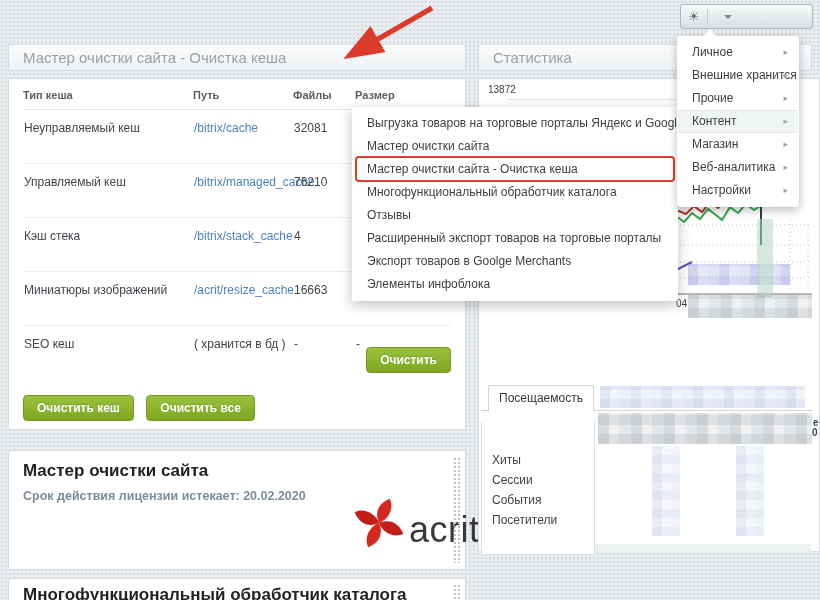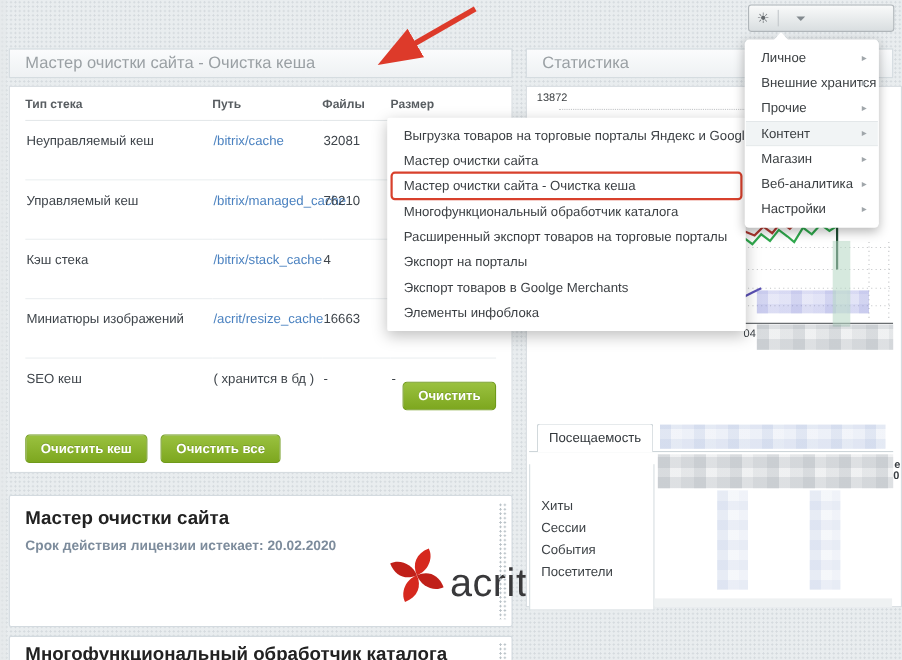--- a/index.html
+++ b/index.html
@@ -116,21 +116,21 @@
 <div class="abs w-body cache-body">
   <table class="cache-table">
     <colgroup>
         <col style="width:170px">
         <col style="width:100px">
         <col style="width:62px">
         <col style="width:96px">
       </colgroup>
     <tbody>
         <tr>
-      <th>Тип стека</th>
+      <th>Тип кеша</th>
       <th>Путь</th>
       <th>Файлы</th>
       <th>Размер</th>
     </tr>
     <tr style="height:54px">
       <td>Неуправляемый кеш</td>
       <td><a href="#">/bitrix/cache</a></td>
       <td>32081</td>
       <td>632.78 Мб</td>
     </tr>
@@ -249,22 +249,22 @@
 <div class="abs card catalog-card">
   <div class="card-title" style="position:absolute;left:14px;top:6px;">Многофункциональный обработчик каталога</div>
   <div class="drag-handle" style="position:absolute;right:4px;top:5px;height:16px;"></div>
 </div>
 
 <div class="abs submenu">
   <div class="sm-item">Выгрузка товаров на торговые порталы Яндекс и Google Merchant</div>
   <div class="sm-item">Мастер очистки сайта</div>
   <div class="sm-item">Мастер очистки сайта - Очистка кеша</div>
   <div class="sm-item">Многофункциональный обработчик каталога</div>
+  <div class="sm-item">Отзывы</div>
   <div class="sm-item">Расширенный экспорт товаров на торговые порталы</div>
-  <div class="sm-item">Экспорт на порталы</div>
   <div class="sm-item">Экспорт товаров в Goolge Merchants</div>
   <div class="sm-item">Элементы инфоблока</div>
   <div class="sm-highlight"></div>
 </div>
 
 <div class="abs gadget-menu">
   <div class="gm-item"><span>Личное</span><span class="arr">▸</span></div>
   <div class="gm-item"><span>Внешние хранится</span><span class="arr">▸</span></div>
   <div class="gm-item"><span>Прочие</span><span class="arr">▸</span></div>
   <div class="gm-item sel"><span>Контент</span><span class="arr">▸</span></div>

